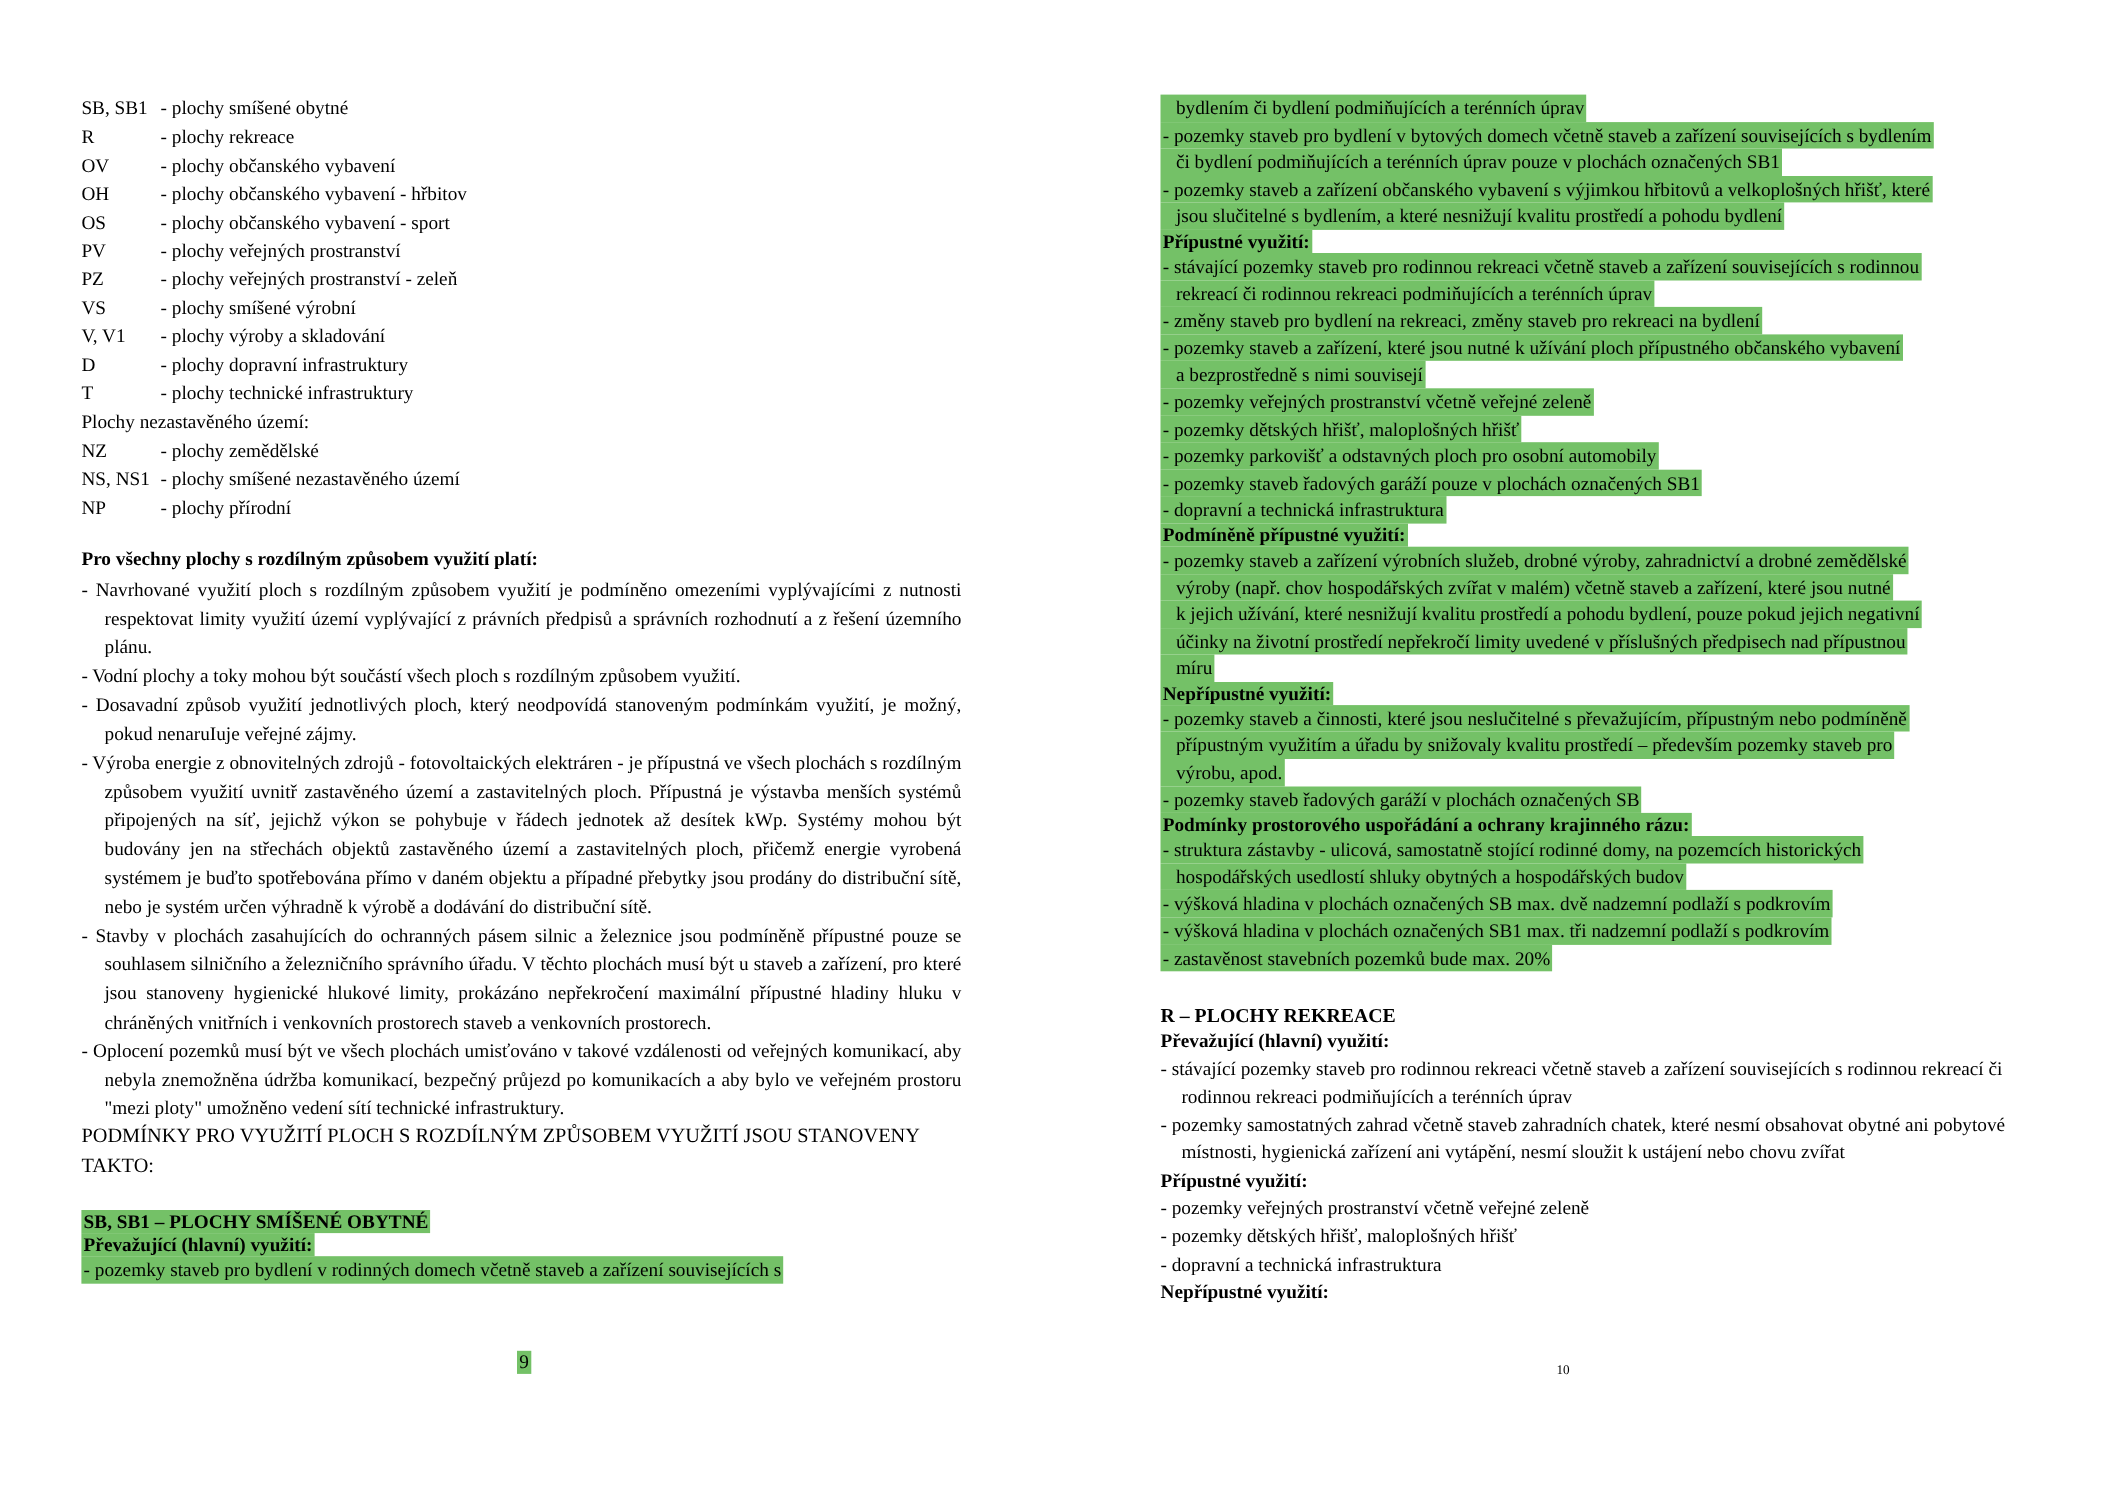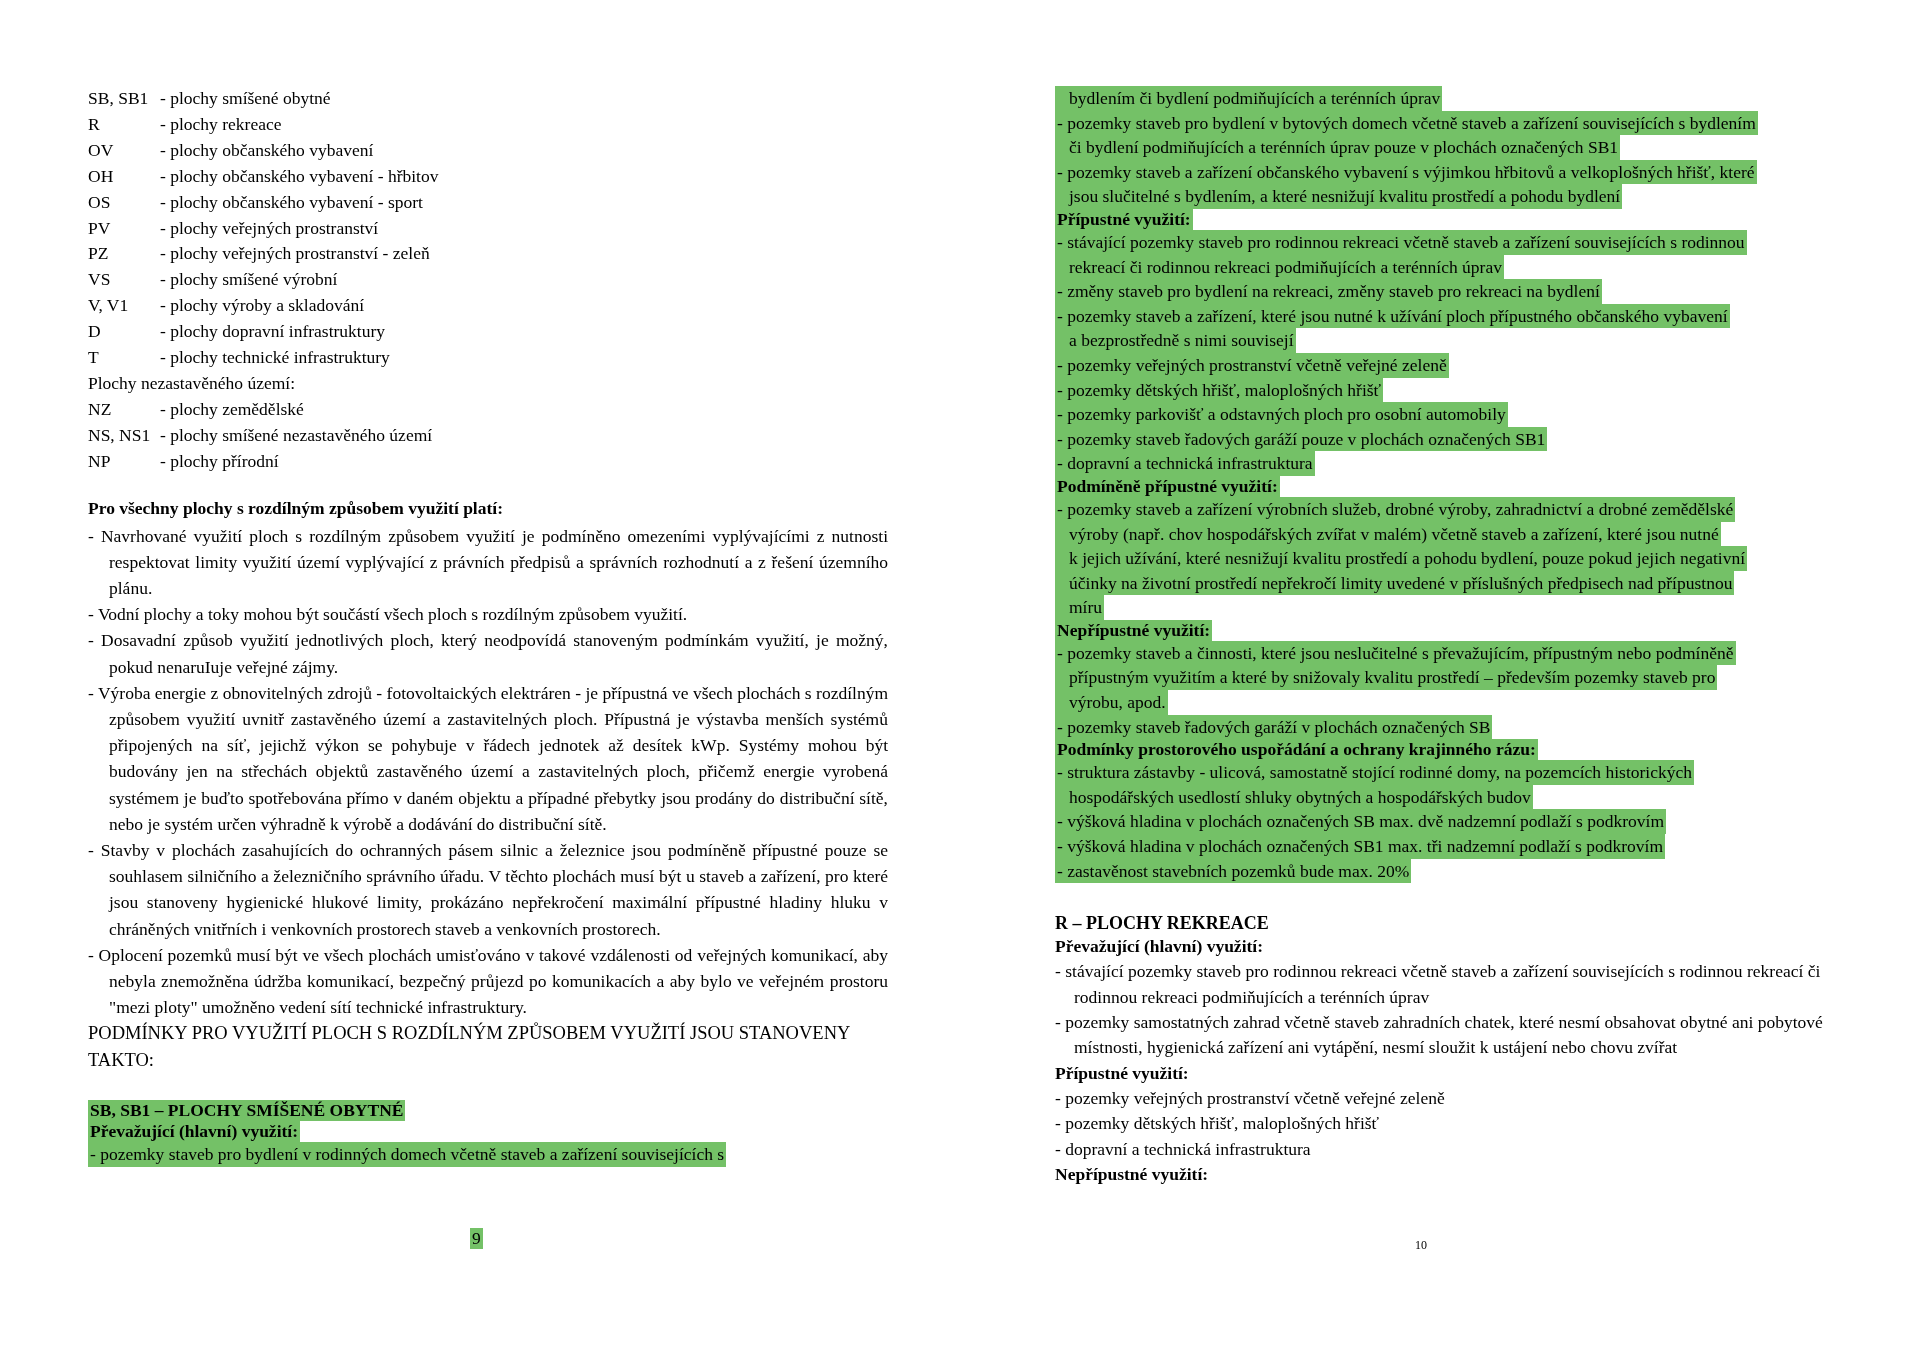--- a/index.html
+++ b/index.html
@@ -20,21 +20,21 @@
     top: 0;
     left: 0;
     width: 1920px;
     height: 1359px;
   }
   .col {
     position: absolute;
     top: 86px;
   }
   .col-left {
-    left: 88px;
+    left: 74px;
     width: 800px;
   }
   .col-right {
     left: 1055px;
     width: 810px;
   }
   .abbrev-list {
     font-size: 17.5px;
     line-height: 25.9px;
   }
@@ -240,21 +240,21 @@
 
     <div><span class="hl-sub">Podmíněně přípustné využití:</span></div>
     <div class="hl-line">- pozemky staveb a zařízení výrobních služeb, drobné výroby, zahradnictví a drobné zemědělské</div>
     <div class="hl-line indent-cont">výroby (např. chov hospodářských zvířat v malém) včetně staveb a zařízení, které jsou nutné</div>
     <div class="hl-line indent-cont">k jejich užívání, které nesnižují kvalitu prostředí a pohodu bydlení, pouze pokud jejich negativní</div>
     <div class="hl-line indent-cont">účinky na životní prostředí nepřekročí limity uvedené v příslušných předpisech nad přípustnou</div>
     <div class="hl-line indent-cont">míru</div>
 
     <div><span class="hl-sub">Nepřípustné využití:</span></div>
     <div class="hl-line">- pozemky staveb a činnosti, které jsou neslučitelné s převažujícím, přípustným nebo podmíněně</div>
-    <div class="hl-line indent-cont">přípustným využitím a které by snižovaly kvalitu prostředí – především pozemky staveb pro</div>
+    <div class="hl-line indent-cont">přípustným využitím a úřadu by snižovaly kvalitu prostředí – především pozemky staveb pro</div>
     <div class="hl-line indent-cont">výrobu, apod.</div>
     <div class="hl-line">- pozemky staveb řadových garáží v plochách označených SB</div>
 
     <div><span class="hl-sub">Podmínky prostorového uspořádání a ochrany krajinného rázu:</span></div>
     <div class="hl-line">- struktura zástavby - ulicová, samostatně stojící rodinné domy, na pozemcích historických</div>
     <div class="hl-line indent-cont">hospodářských usedlostí shluky obytných a hospodářských budov</div>
     <div class="hl-line">- výšková hladina v plochách označených SB max. dvě nadzemní podlaží s podkrovím</div>
     <div class="hl-line">- výšková hladina v plochách označených SB1 max. tři nadzemní podlaží s podkrovím</div>
     <div class="hl-line">- zastavěnost stavebních pozemků bude max. 20%</div>
 

